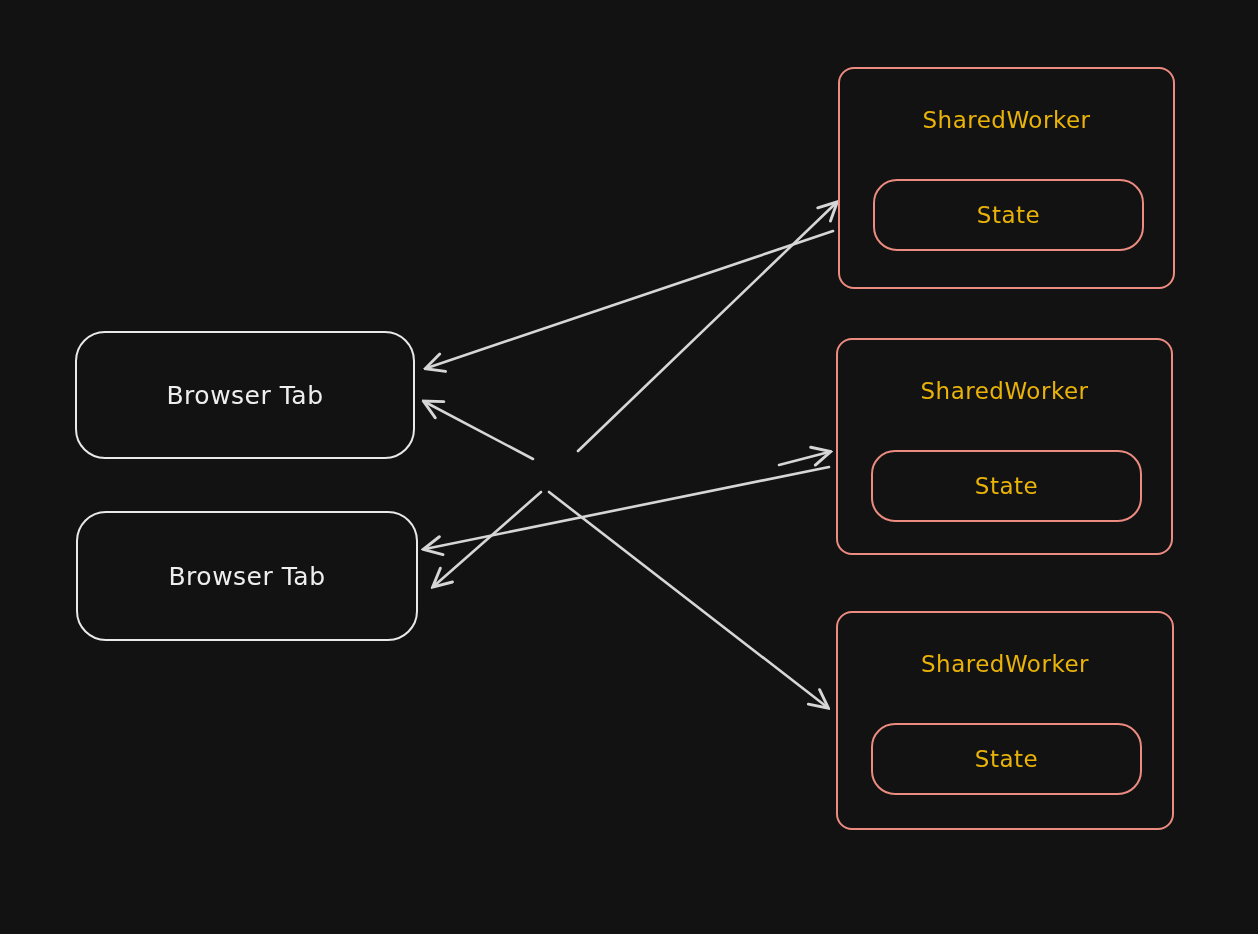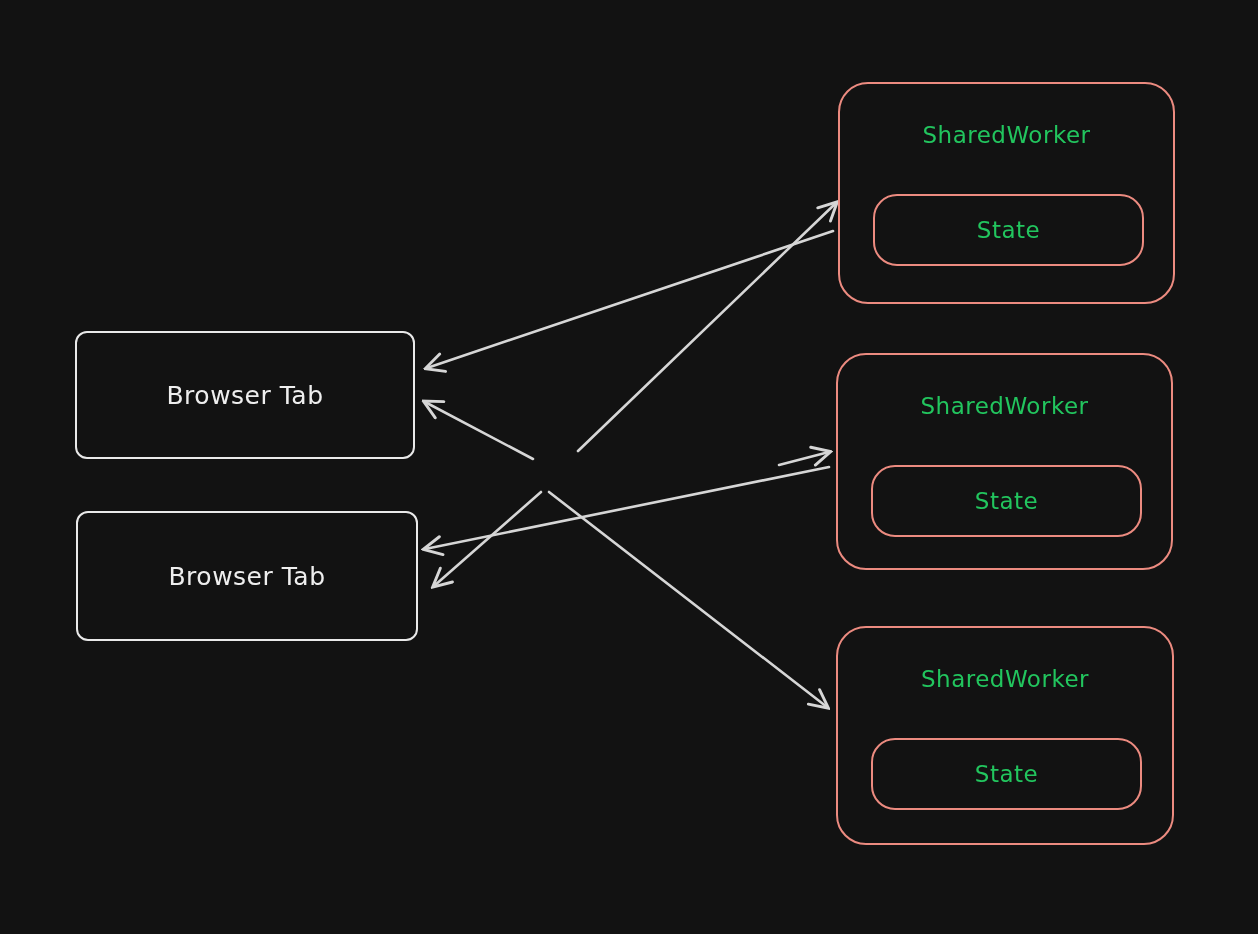--- a/index.html
+++ b/index.html
@@ -30,36 +30,35 @@
   }
   .box {
     position: absolute;
     box-sizing: border-box;
     display: flex;
     align-items: center;
     justify-content: center;
   }
   .tab-box {
     border: 2.6px solid #e9e9e9;
-    border-radius: 12px;
+    border-radius: 30px;
     color: #eeeeee;
     font-size: 25px;
     letter-spacing: 0.5px;
   }
   .tab-1 { left: 75px;  top: 331px; width: 340px; height: 128px; }
   .tab-2 { left: 76px;  top: 511px; width: 342px; height: 130px; }
 
   .worker-box {
     border: 2.8px solid #ec8b80;
-    border-radius: 30px;
-    color: #22c55e;
+    border-radius: 16px;
+    color: #eab308;
     flex-direction: column;
     align-items: stretch;
     justify-content: flex-start;
-    margin-top: 15px;
   }
   .worker-1 { left: 838px; top: 67px;  width: 337px; height: 222px; }
   .worker-2 { left: 836px; top: 338px; width: 337px; height: 217px; }
   .worker-3 { left: 836px; top: 611px; width: 338px; height: 219px; }
 
   .worker-title {
     text-align: center;
     margin-top: 38px;
     font-size: 23px;
     letter-spacing: 0.5px;

